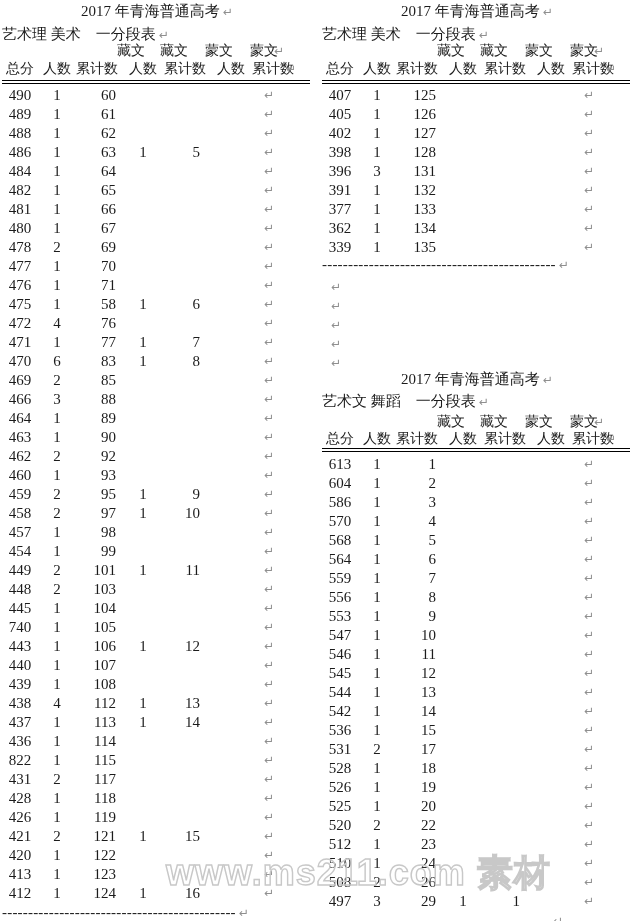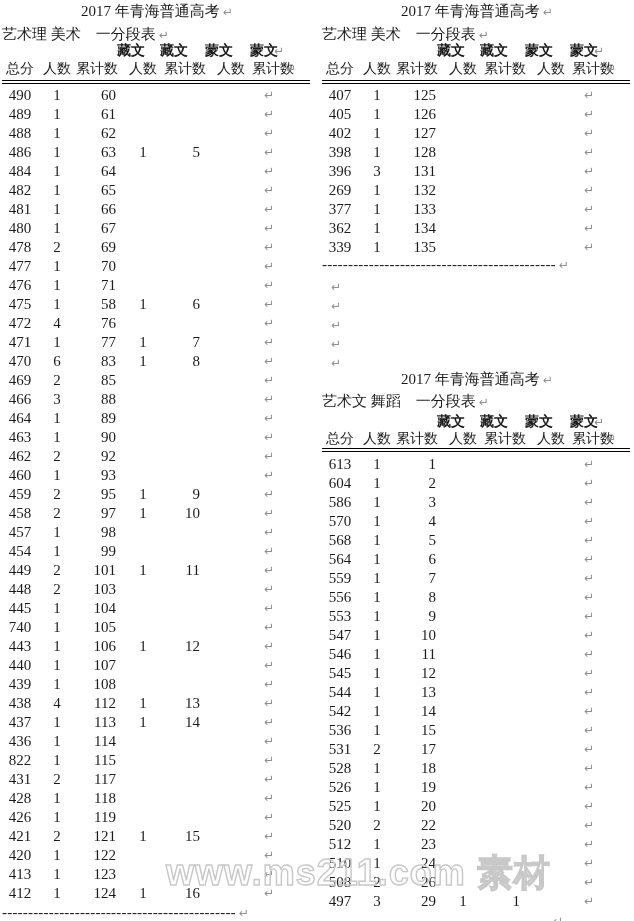--- a/index.html
+++ b/index.html
@@ -10,21 +10,21 @@
   .col{position:absolute;top:0;width:312px;height:921px;}
   .col>div{position:absolute;left:0;}
   .t-title{width:310px;text-align:center;font-size:15px;height:19px;line-height:19px;white-space:nowrap;}
   .t-sub{font-size:15px;height:19px;line-height:27px;white-space:nowrap;}
   .grid{display:grid;grid-template-columns:36px 38px 46px 42px 46px 42px 48px;position:relative;width:298px;}
   .hdr1,.hdr2{font-size:14px;height:18px;line-height:18px;}
   .cell{text-align:center;white-space:nowrap;overflow:visible;}
   .grid .cell:nth-child(3){text-align:right;padding-right:6px;}
   .grid .cell:nth-child(5){text-align:right;padding-right:10px;}
   .grid .cell:nth-child(7){text-align:right;padding-right:10px;}
-  .hdr1 .cell{text-align:center;padding:0;transform:translateX(-12px);font-weight:bold;}
+  .hdr1 .cell{text-align:center;padding:0;transform:translateX(-12px);}
   .rule{width:308px;height:2px;border-top:1.4px solid #000;border-bottom:1px solid #000;}
   .rows .row{height:19px;line-height:19px;font-size:15px;}
   .row{position:relative;}
   .pil{color:#8f8f8f;font-family:"DejaVu Sans",sans-serif;font-size:12px;margin-left:3px;}
   .row>.pil{position:absolute;left:262px;top:0;margin:0;}
   .hdr1>.pil{position:absolute;left:272px;top:0;margin:0;}
   .hdr2>.pil{position:absolute;left:284px;top:0;margin:0;}
   .dash{font-size:15px;height:16px;line-height:16px;white-space:nowrap;letter-spacing:0.2px;}
   .eline{height:19px;line-height:19px;padding-left:6px;}
   .tail-pil{position:absolute;}
@@ -579,21 +579,21 @@
           <span class="cell">396</span>
           <span class="cell">3</span>
           <span class="cell">131</span>
           <span class="cell"></span>
           <span class="cell"></span>
           <span class="cell"></span>
           <span class="cell"></span>
           <span class="pil">↵</span>
         </div>
         <div class="grid row">
-          <span class="cell">269</span>
+          <span class="cell">391</span>
           <span class="cell">1</span>
           <span class="cell">132</span>
           <span class="cell"></span>
           <span class="cell"></span>
           <span class="cell"></span>
           <span class="cell"></span>
           <span class="pil">↵</span>
         </div>
         <div class="grid row">
           <span class="cell">377</span>

